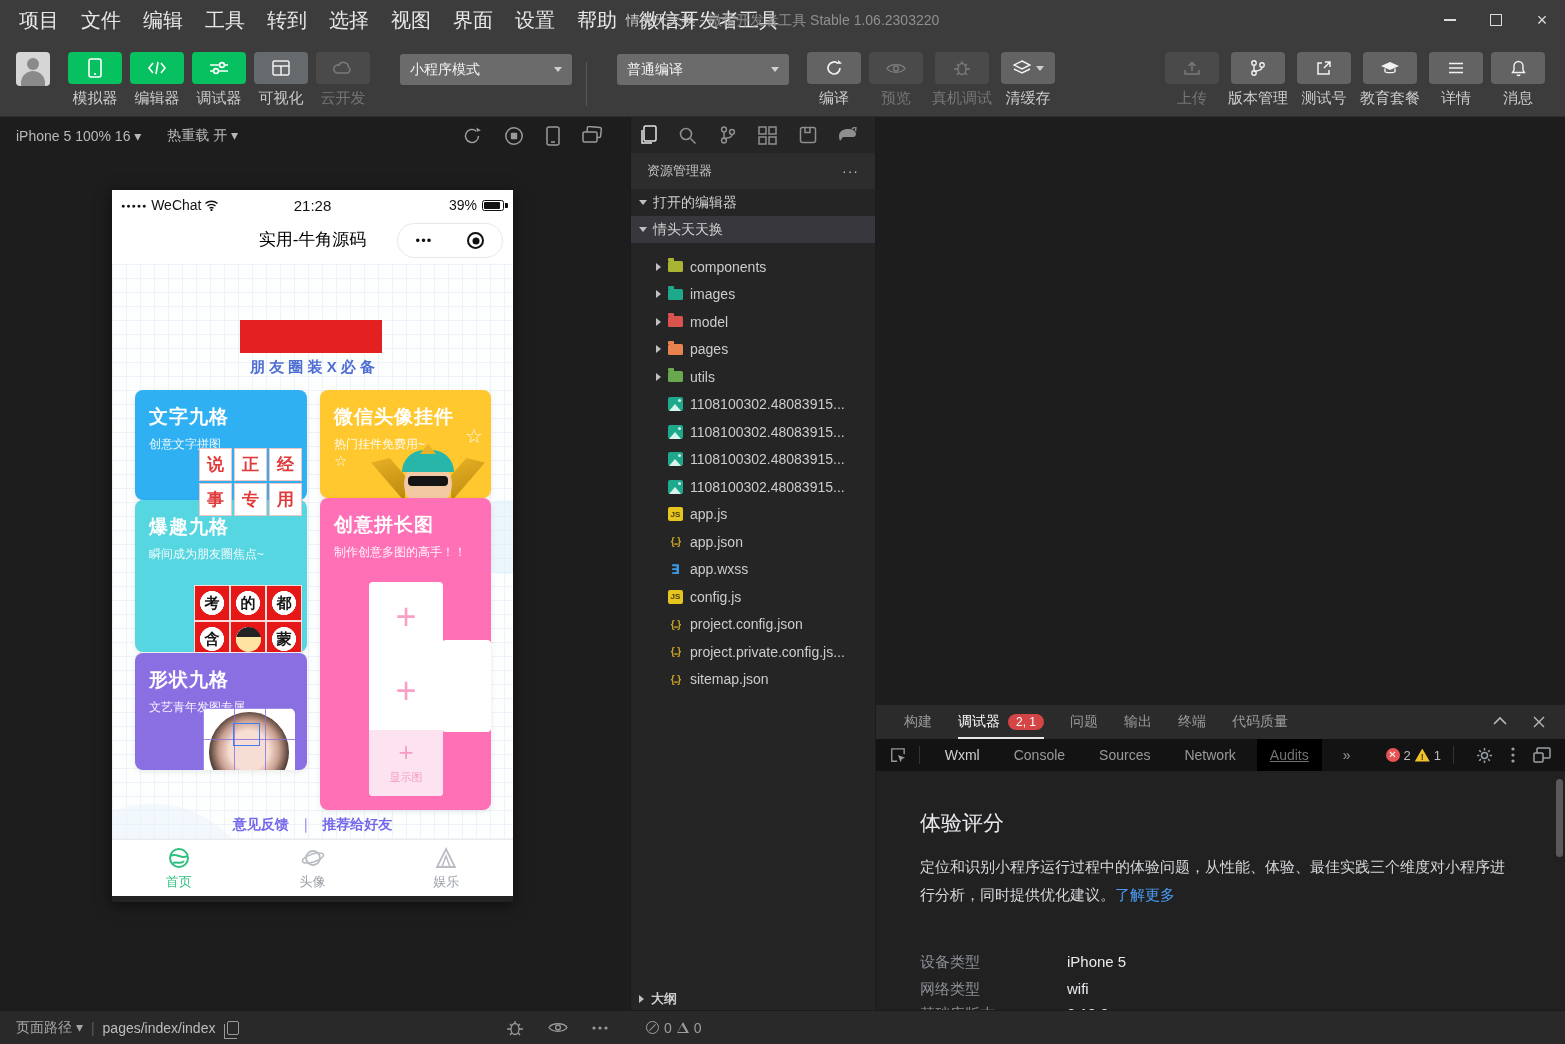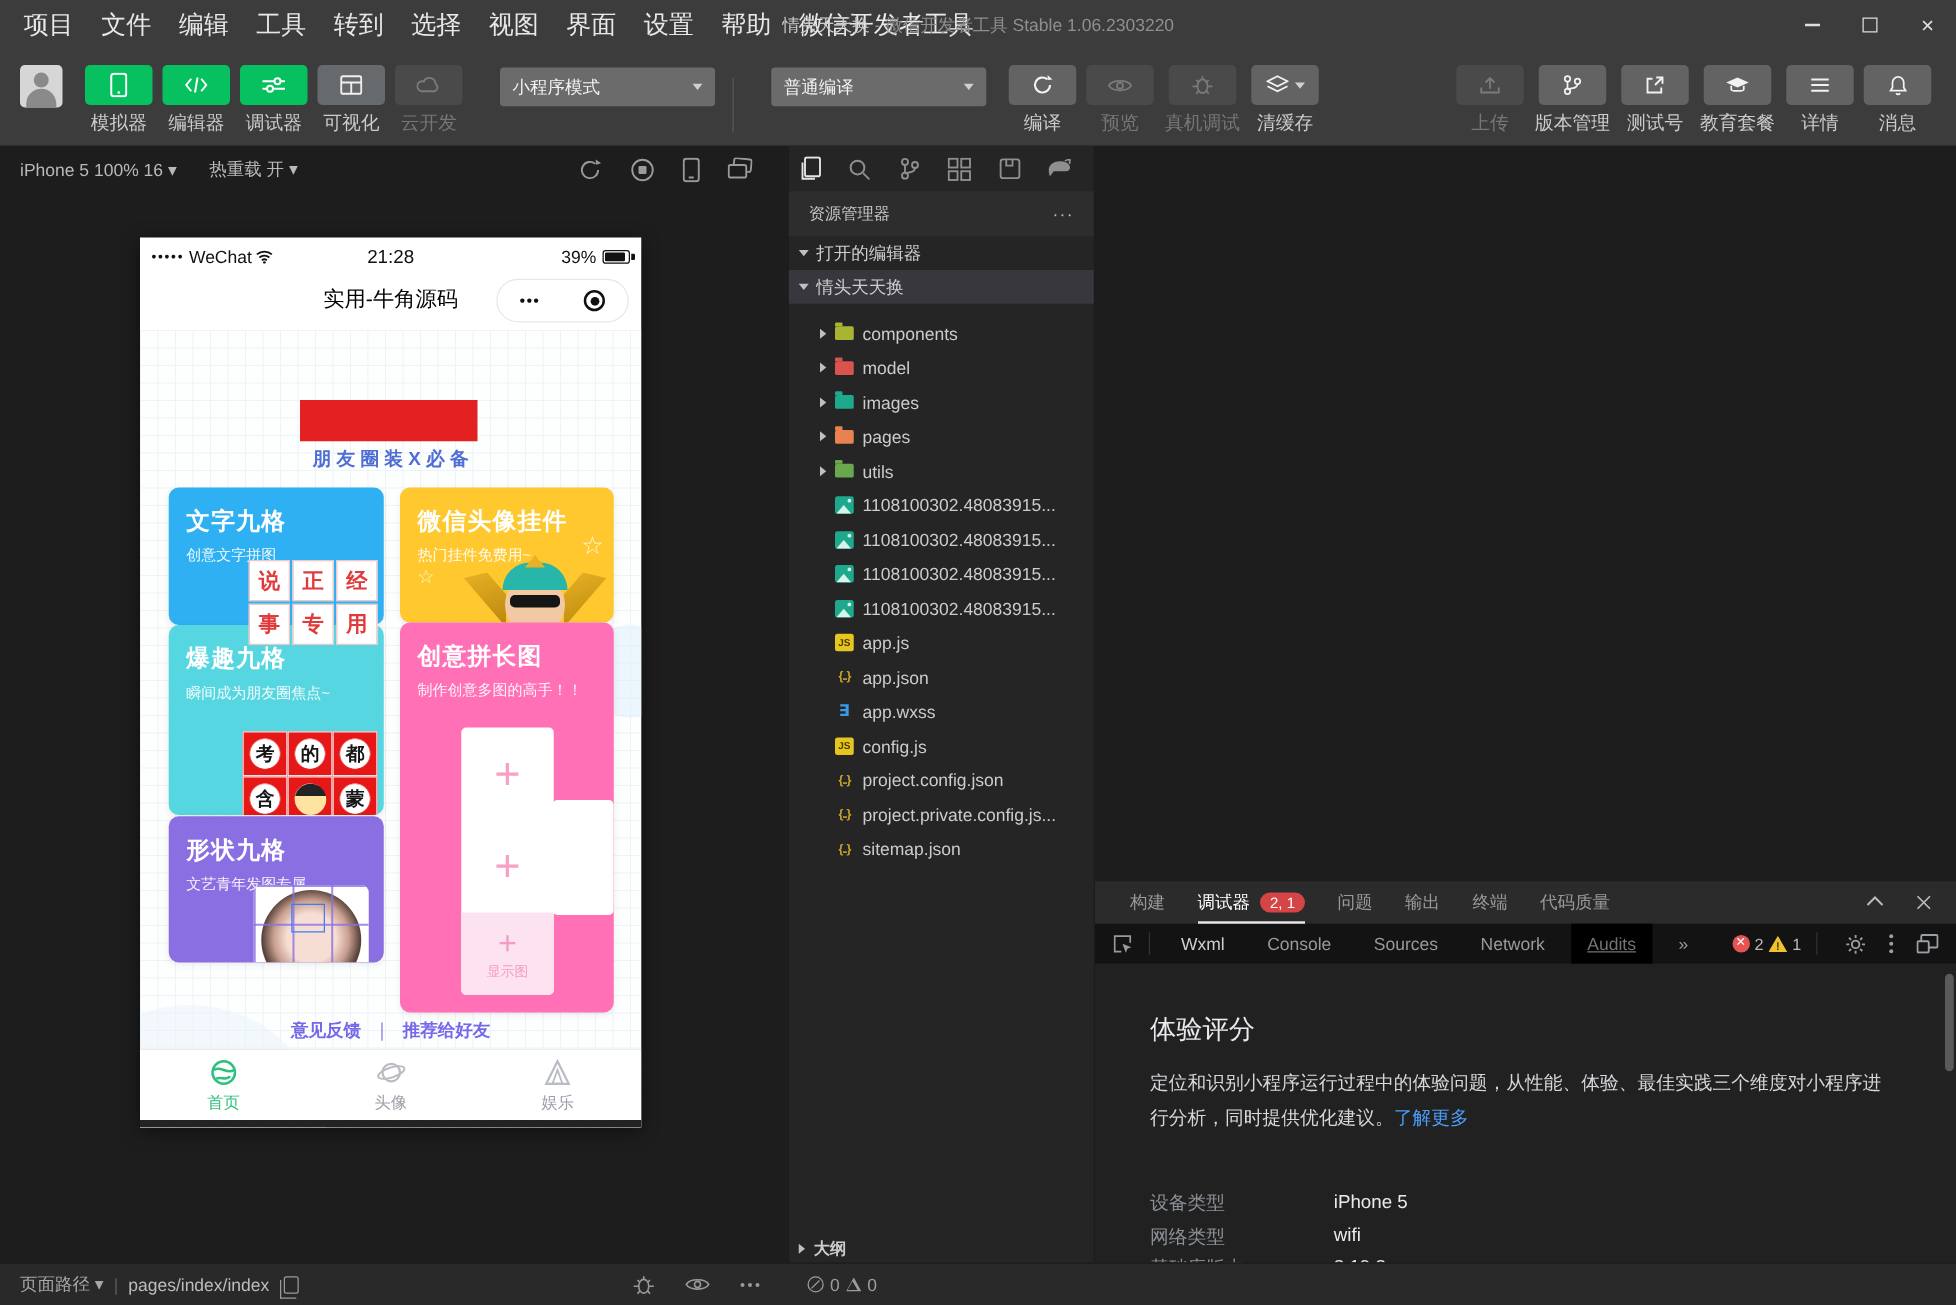--- a/index.html
+++ b/index.html
@@ -75,21 +75,21 @@
   .p-caption { position:absolute; left:0; right:0; top:94px; text-align:center; font-size:15px; font-weight:bold; color:#4f6ed4; }
 
   .card { position:absolute; border-radius:8px; color:#fff; padding:14px 0 0 14px; overflow:hidden;
           box-shadow:0 2px 6px rgba(0,0,0,.08); }
   .card h3 { font-size:19px; font-weight:bold; letter-spacing:1px; }
   .card .sub { margin-top:6px; font-size:12px; opacity:.92; }
   .c-blue   { left:23px;  top:126px; width:172px; height:110px; background:#2fb0f2; overflow:visible; border-radius:8px; }
   .c-cyan   { left:23px;  top:236px; width:172px; height:152px; background:#55d6e0; }
   .c-purple { left:23px;  top:389px; width:172px; height:117px; background:#8a6fe2; }
   .c-yellow { left:208px; top:126px; width:171px; height:108px; background:#ffc82e; }
-  .c-pink   { left:208px; top:234px; width:171px; height:312px; background:#ff70b6; }
+  .c-pink   { left:208px; top:234px; width:171px; height:312px; background:#ff70b6;font-family:Liberation Mono, monospace; }
 
   .wz-tiles { position:absolute; top:58px; right:5px; display:grid; grid-template-columns:repeat(3,33px); grid-auto-rows:33px; gap:2px; z-index:1; }
   .wz-tile { background:#fff; border:1px solid #f3c4c4; color:#e03a3a; font-weight:bold; font-size:17px;
              display:flex; align-items:center; justify-content:center; }
   .bq-tiles { position:absolute; top:85px; right:5px; display:grid; grid-template-columns:repeat(3,36px); grid-auto-rows:36px; }
   .bq-tile { background:radial-gradient(circle at 50% 50%, #fff 49%, transparent 51%), #e61717;
              border:1px solid rgba(255,255,255,.85); color:#161616; font-weight:bold; font-size:15px;
              display:flex; align-items:center; justify-content:center; }
   .bq-face { width:25px; height:25px; border-radius:50%; background:linear-gradient(#232323 0 40%, #ffe3a0 40%); }
   .ph-photo { position:absolute; right:12px; bottom:0; width:92px; height:62px; background:#fff; border-radius:6px 6px 0 0; overflow:hidden; }
@@ -599,27 +599,27 @@
     </div>
 
     <div class="tree">
       <div class="trow">
           <span class="arr tri-r"></span>
           <span class="folder f-comp"></span>
           <span>components</span>
         </div>
       <div class="trow">
           <span class="arr tri-r"></span>
+          <span class="folder f-img"></span>
+          <span>images</span>
+        </div>
+      <div class="trow">
+          <span class="arr tri-r"></span>
           <span class="folder f-model"></span>
           <span>model</span>
-        </div>
-      <div class="trow">
-          <span class="arr tri-r"></span>
-          <span class="folder f-img"></span>
-          <span>images</span>
         </div>
       <div class="trow">
           <span class="arr tri-r"></span>
           <span class="folder f-pages"></span>
           <span>pages</span>
         </div>
       <div class="trow">
           <span class="arr tri-r"></span>
           <span class="folder f-utils"></span>
           <span>utils</span>

